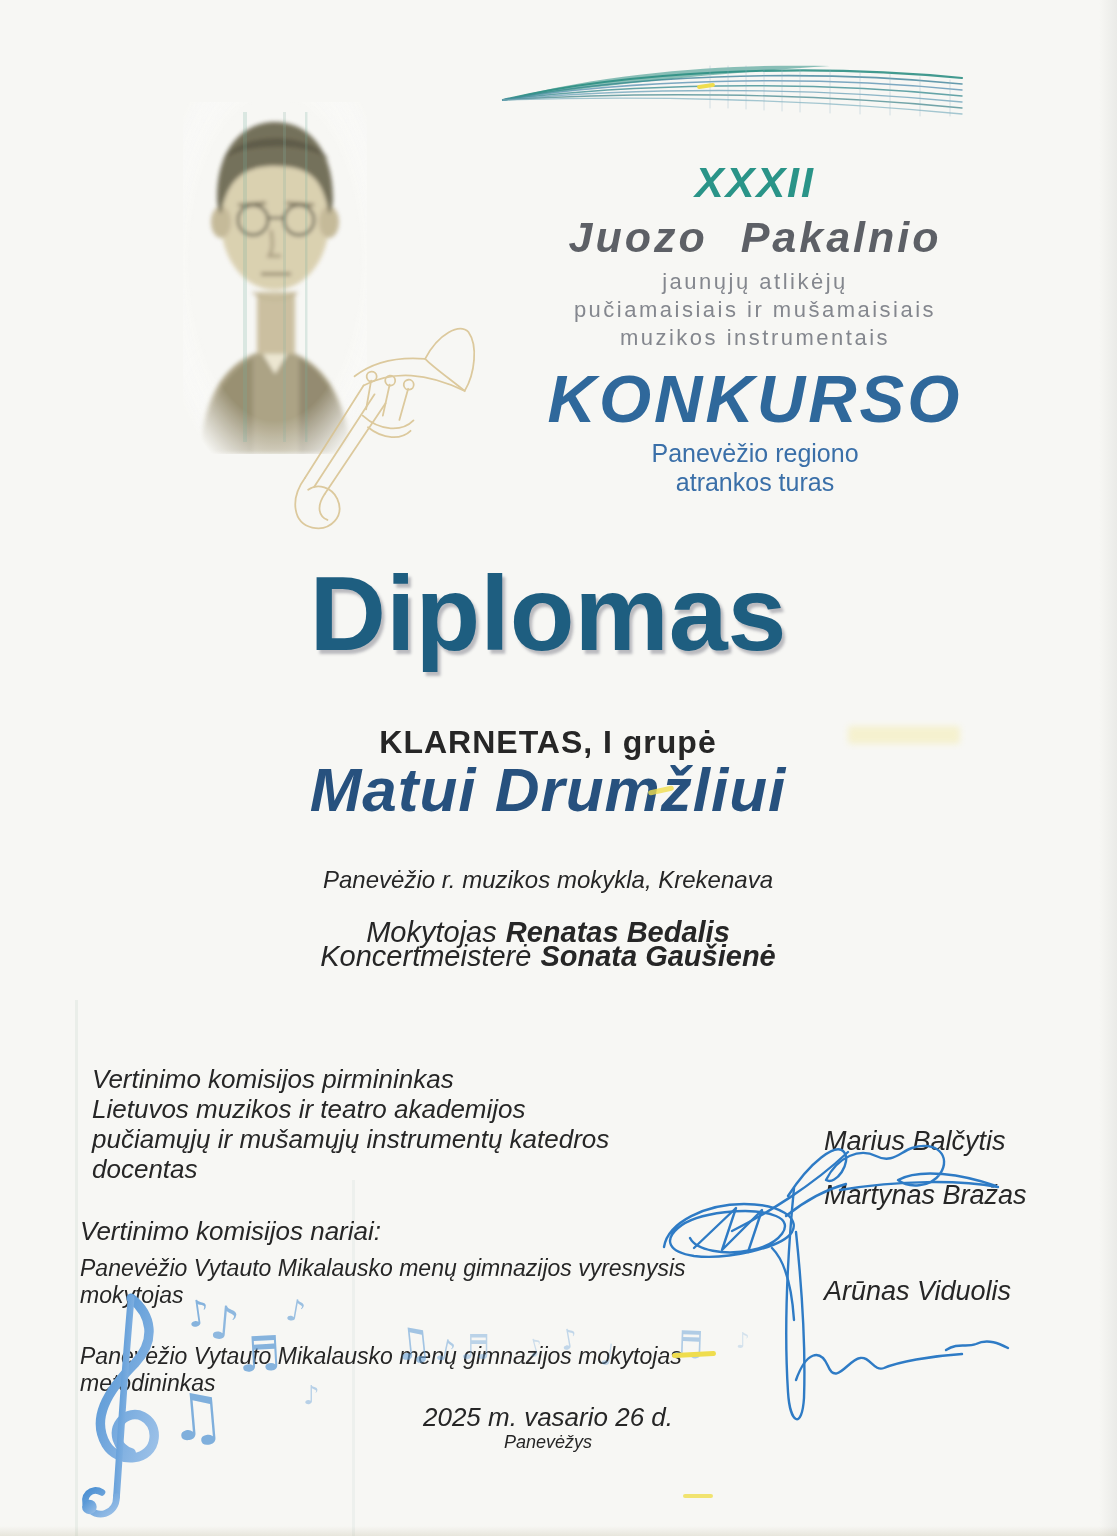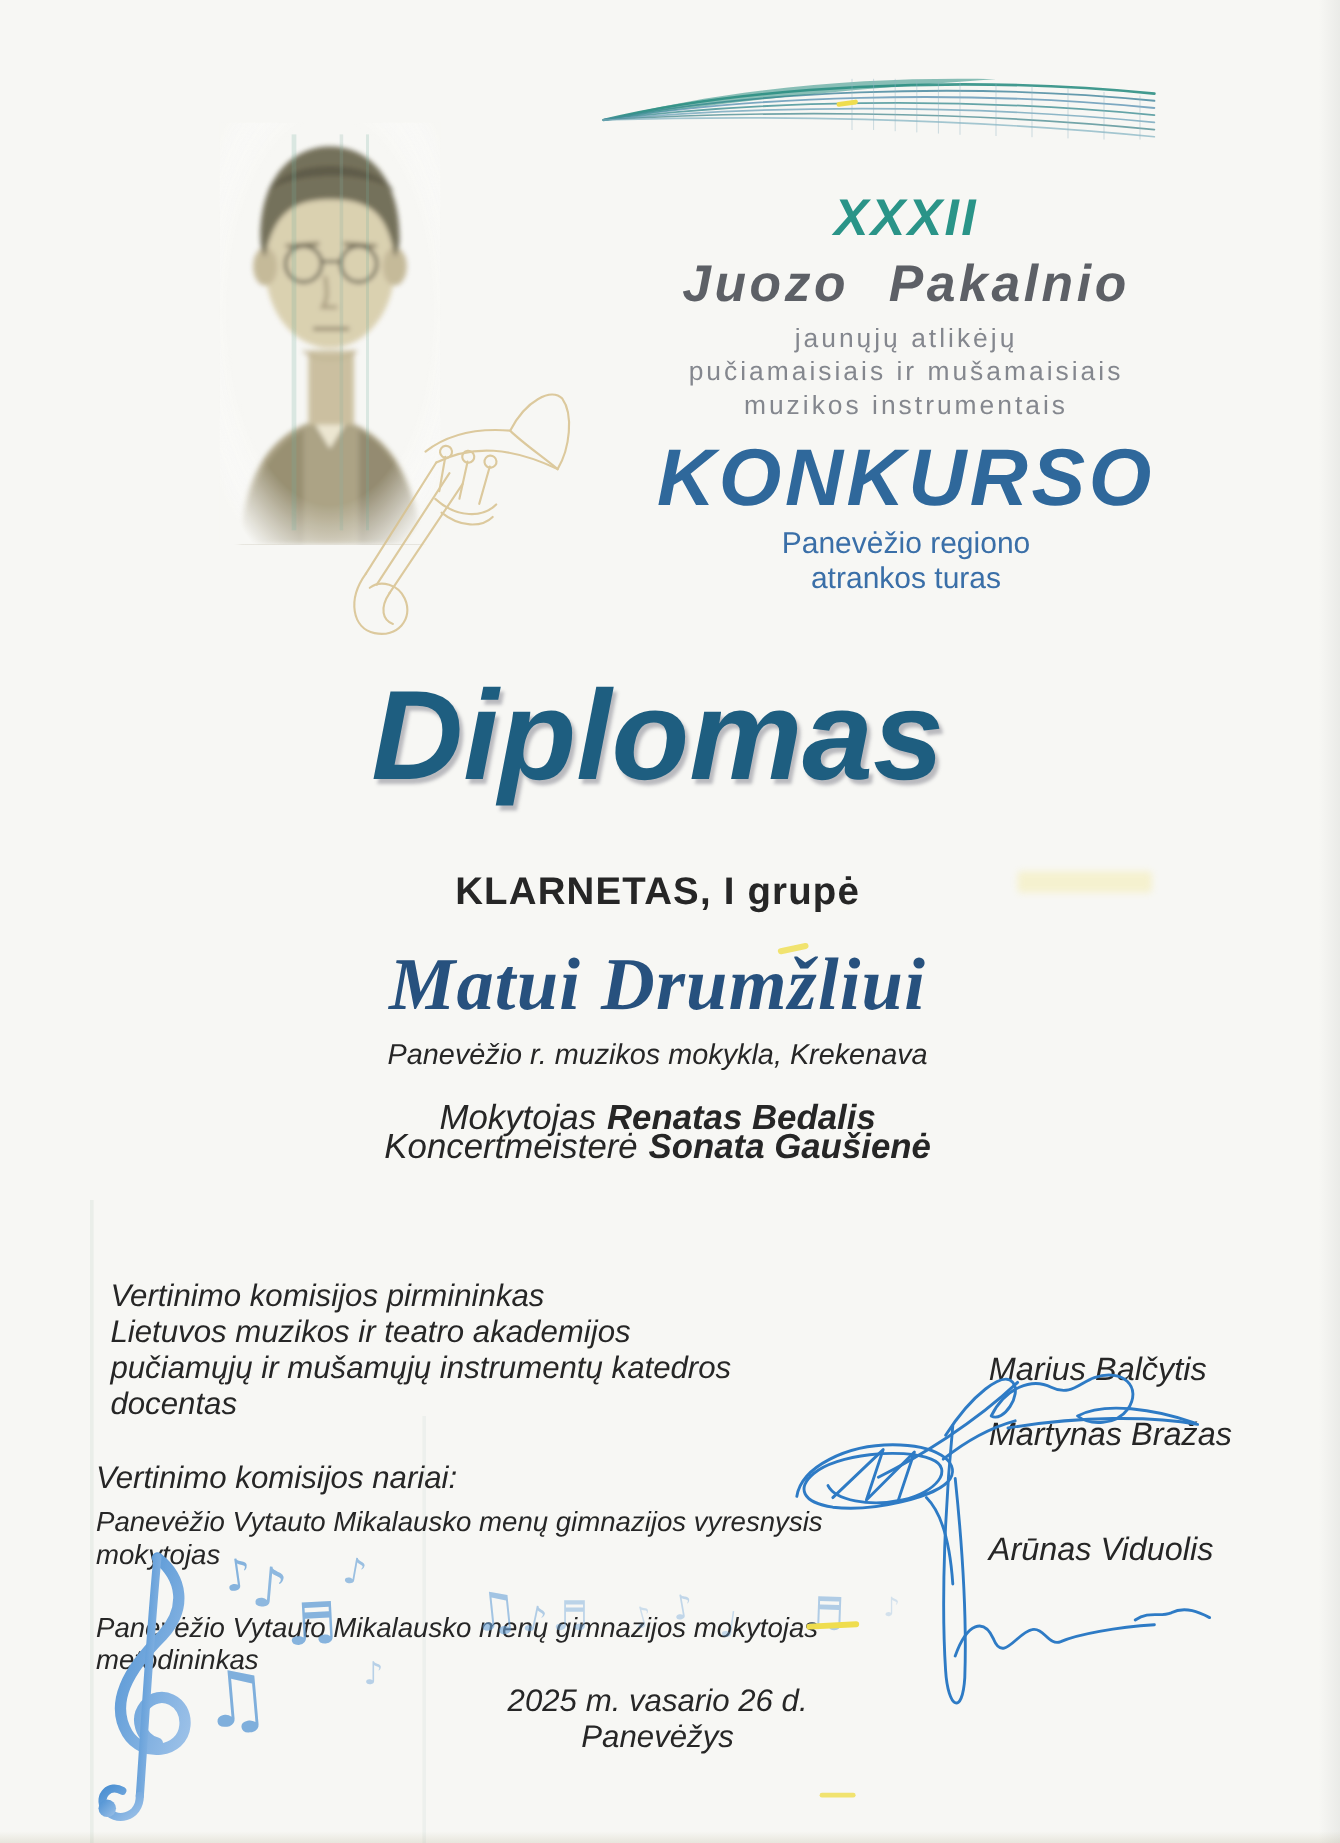--- a/index.html
+++ b/index.html
@@ -14,39 +14,39 @@
 
   
   .hdr{position:absolute;left:515px;top:158px;width:480px;text-align:center;}
   .edition{font-size:43px;font-weight:bold;font-style:italic;color:var(--edition-teal,#2a9488);letter-spacing:2px;}
   .hline1{margin-top:6px;font-size:43px;font-weight:bold;font-style:italic;color:var(--header-gray,#5d6066);letter-spacing:3px;word-spacing:18px;}
   .hsub{margin-top:6px;font-size:22px;color:var(--header-light-gray,#84878e);letter-spacing:2.5px;line-height:28px;}
   .konkurso{margin-top:8px;font-size:67px;font-weight:bold;font-style:italic;color:var(--konkurso-blue,#2f689b);letter-spacing:3px;}
   .region{margin-top:2px;font-size:25px;color:var(--region-blue,#3a6fa8);line-height:29px;}
 
   
-  .title{top:553px;font-size:106px;font-weight:bold;font-style:italic;color:var(--title-blue,#1e5e80);
+  .title{top:553px;font-size:106px;font-weight:bold;color:var(--title-blue,#1e5e80);
          text-shadow:3px 4px 3px rgba(110,110,125,.45);}
   .category{top:724px;font-size:32px;font-weight:bold;color:var(--text-black,#262626);letter-spacing:1px;}
-  .recipient{top:786px;font-size:62px;font-weight:bold;font-style:italic;color:var(--recipient-blue,#27517e);
-             font-family:Liberation Serif, serif;letter-spacing:1px;}
+  .recipient{top:754px;font-size:62px;font-weight:bold;font-style:italic;color:var(--recipient-blue,#27517e);
+             font-family:Liberation Sans, sans-serif;letter-spacing:1px;}
   .school{top:866px;font-size:24px;font-style:italic;color:var(--text-black,#262626);}
   .tline{font-size:29px;font-style:italic;color:var(--text-black,#262626);}
   .tline .lbl{margin-right:9px;}
   .tline .nm{font-weight:bold;}
 
   
   .committee{position:absolute;left:80px;top:1064px;width:640px;font-style:italic;color:var(--text-black,#262626);}
   .chair-role{font-size:26px;line-height:30px;margin-left:12px;}
   .members-heading{margin-top:32px;font-size:26px;}
   .member-role{font-size:23px;}
   .name{position:absolute;left:824px;font-size:27px;font-style:italic;color:var(--text-black,#262626);white-space:nowrap;}
 
   .footer-date{top:1402px;font-size:26px;font-style:italic;color:var(--text-black,#262626);}
-  .footer-city{top:1432px;font-size:26px;font-style:italic;color:var(--text-black,#262626);}
+  .footer-city{top:1432px;font-size:18px;font-style:italic;color:var(--text-black,#262626);}
 
   svg{display:block;}
   .deco{pointer-events:none;}
   .note{position:absolute;color:var(--note-blue,#6ba3d8);font-family:"DejaVu Sans",sans-serif;line-height:1;}
 
   .streak{position:absolute;width:3px;background:#9fb8ad;opacity:.14;}
   .ymark{position:absolute;background:var(--highlight-yellow,#efdd4e);border-radius:3px;}
   .edge-r{position:absolute;right:0;top:0;width:18px;height:100%;background:linear-gradient(to right,rgba(0,0,0,0),rgba(120,125,120,.10));}
   .edge-b{position:absolute;left:0;bottom:0;width:100%;height:10px;background:linear-gradient(to bottom,rgba(0,0,0,0),rgba(160,150,110,.18));}
 </style>

